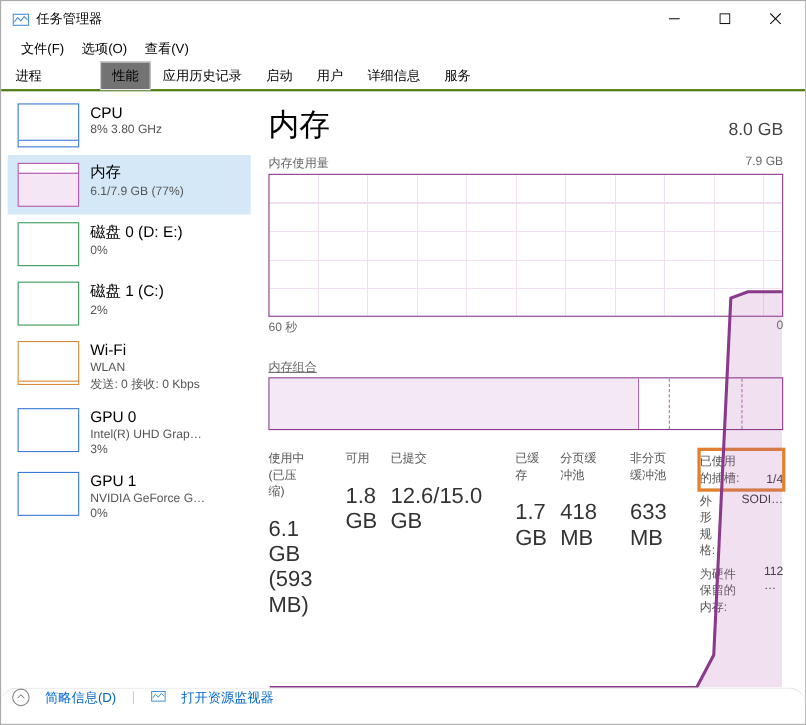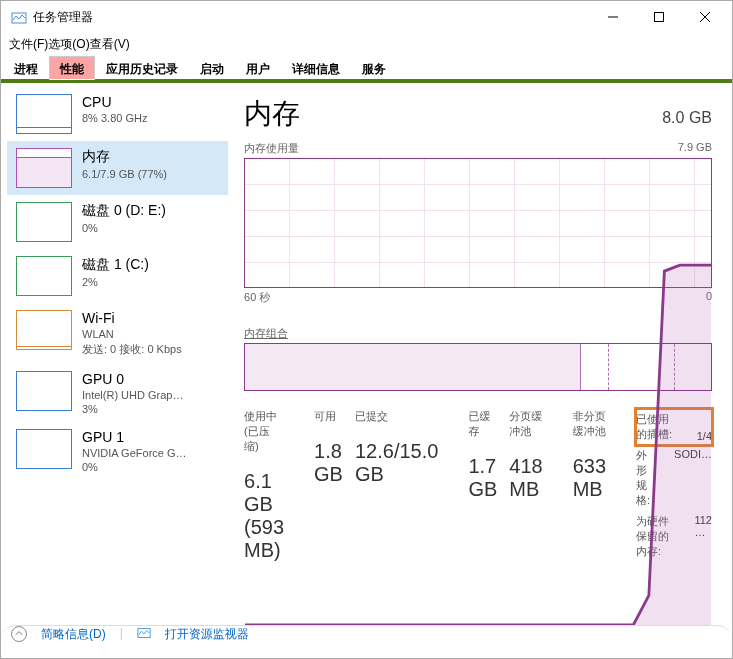--- a/index.html
+++ b/index.html
@@ -3,24 +3,24 @@
 <meta charset="utf-8">
 <style>
 * { box-sizing: border-box; margin: 0; padding: 0; }
 body { font-family: "Microsoft YaHei", "Segoe UI", sans-serif; font-size: 12px; background: #fff; color: #000; width: 733px; height: 659px; overflow: hidden; border: 1px solid #aaa; }
 .titlebar { height: 32px; display: flex; align-items: center; padding: 0 4px; }
 .titlebar .app-icon { width: 16px; height: 16px; margin: 0 6px; color: #4a90d9; }
 .titlebar .title { flex: 1; font-size: 12px; }
 .winbtns { display: flex; }
 .winbtn { width: 46px; height: 32px; display: flex; align-items: center; justify-content: center; cursor: default; }
 .winbtn svg { width: 10px; height: 10px; }
-.menubar { height: 22px; display: flex; align-items: center; padding: 0 8px; gap: 0; font-size: 12px; }
-.tabs { height: 28px; display: flex; border-bottom: 4px solid #4d7c0f; padding-left: 2px; font-weight: bold; }
+.menubar { height: 22px; display: flex; align-items: center; padding: 0 18px; gap: 16px; font-size: 12px; }
+.tabs { height: 28px; display: flex; border-bottom: 2px solid #4d7c0f; padding-left: 2px; }
 .tab { padding: 4px 10px; border: 1px solid transparent; position: relative; top: 1px; cursor: default; font-size: 12px; }
-.tab.active { border: 1px solid #ccc; border-bottom: 1px solid #fff; background: #fca5a5; }
+.tab.active { border: 1px solid #ccc; border-bottom: 1px solid #fff; background: #737373; margin-left: 42px; }
 .content { display: flex; height: 542px; }
 .sidebar { width: 230px; border-right: none; overflow-y: auto; padding: 4px 0 4px 6px; }
 .side-item { display: flex; padding: 6px 8px; gap: 10px; align-items: flex-start; cursor: default; border: 1px solid transparent; }
 .side-item.selected { background: #d4e8f7; }
 .side-thumb { width: 56px; height: 40px; border: 1px solid #8898b8; background: #fff; position: relative; flex-shrink: 0; }
 .side-thumb .line-cpu { position: absolute; bottom: 0; left: 0; right: 0; height: 6px; border-top: 1px solid #3a7bd5; }
 .side-thumb.mem .fill { position: absolute; bottom: 0; left: 0; right: 0; height: 78%; background: rgba(180, 90, 180, 0.15); border-top: 1px solid #b050b0; }
 .side-thumb.wifi .line { position: absolute; bottom: 0; left: 0; right: 0; height: 3px; border-top: 1px solid #d48a3a; }
 .side-info { display: flex; flex-direction: column; gap: 2px; }
 .side-title { font-size: 14px; color: #000; }

